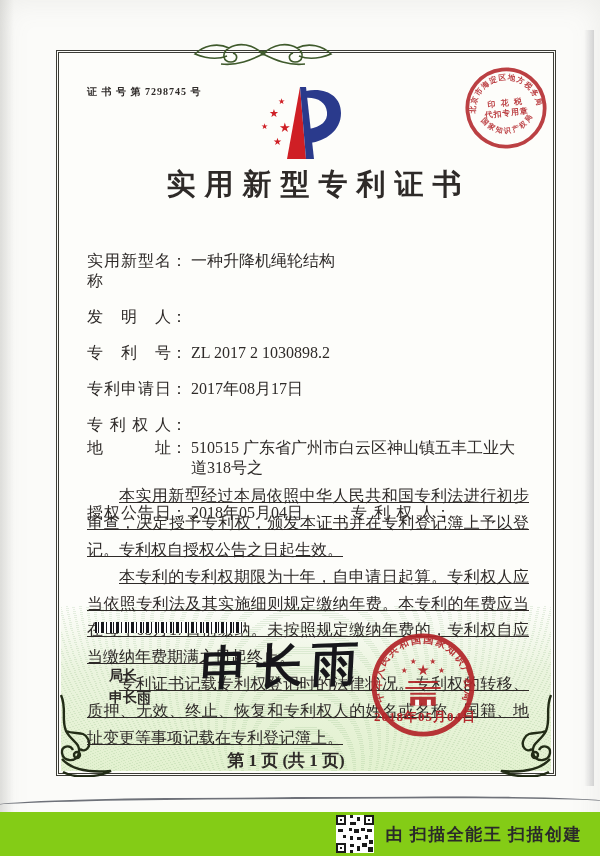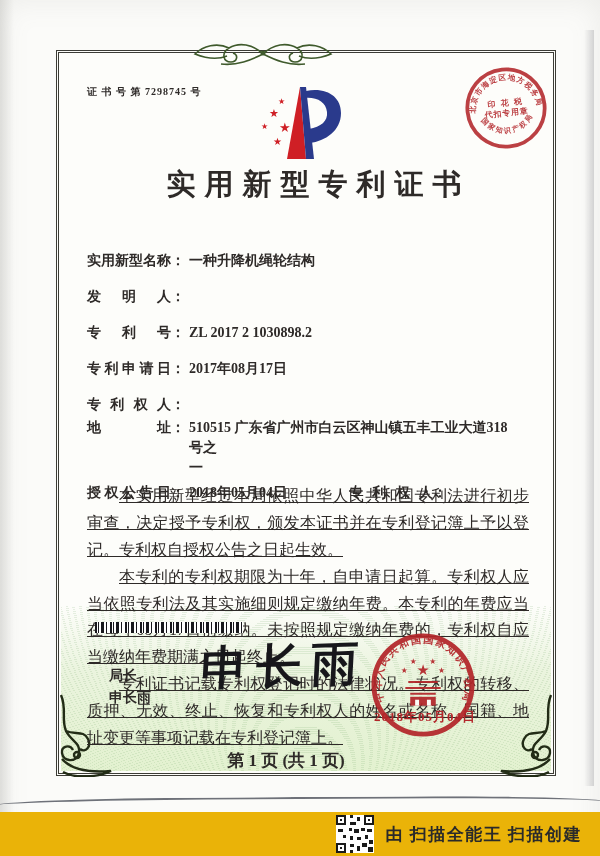--- a/index.html
+++ b/index.html
@@ -21,21 +21,21 @@
   .top-ornament{position:absolute;left:128px;top:-15px;width:152px;height:32px;z-index:2;}
   .corner-orn{position:absolute;bottom:-4px;width:64px;height:84px;z-index:1;}
   .corner-orn.l{left:-6px;}
   .corner-orn.r{right:-6px;transform:scaleX(-1);}
 
   
   .cert-no{position:absolute;left:28px;top:32px;font-size:10px;font-weight:700;letter-spacing:1px;z-index:2;}
   .logo{position:absolute;left:194px;top:30px;width:100px;height:80px;z-index:2;}
   .title{position:absolute;left:16px;right:0;top:112px;text-align:center;font-size:29px;font-weight:700;
          letter-spacing:9px;text-indent:9px;z-index:2;}
-  .fields{position:absolute;left:28px;right:36px;top:198px;font-size:14px;font-weight:700;z-index:2;}
+  .fields{position:absolute;left:28px;right:36px;top:198px;font-size:16px;font-weight:400;z-index:2;}
   .frow{display:flex;align-items:flex-start;line-height:20px;margin-bottom:16px;}
   .lbl{display:inline-block;width:84px;text-align:justify;text-align-last:justify;flex:0 0 84px;}
   .colon{flex:0 0 auto;margin-right:4px;}
   .fld-val{white-space:pre-line;}
   .row-addr{margin-top:-13px;}
   .row-grant{margin-top:-11px;}
   .grant-val{width:146px;flex:0 0 146px;}
   .gap16{flex:0 0 14px;}
   .body-text{position:absolute;left:28px;right:24px;top:430px;font-size:16px;line-height:1.68;z-index:2;
              text-align:justify;font-weight:500;text-decoration:underline;}
@@ -52,21 +52,21 @@
              font-size:13px;font-weight:700;color:#b3262a;letter-spacing:1px;}
   .page-info{position:absolute;left:0;right:40px;top:696px;text-align:center;font-size:17px;
              font-weight:600;z-index:2;}
   .tax-stamp{position:absolute;left:405px;top:13px;width:84px;height:84px;z-index:3;opacity:.88;
              transform:rotate(-6deg);}
 
   
   .paper-edge{position:absolute;left:-8px;width:616px;top:797px;height:12px;
               border-top:2px solid #565a63;border-radius:50% / 10px;transform:rotate(-.35deg);opacity:.85;}
   .scan-footer{position:absolute;left:0;right:0;top:812px;height:44px;display:flex;align-items:center;
-               justify-content:flex-end;padding-right:18px;gap:12px;background:#eab308;}
+               justify-content:flex-end;padding-right:18px;gap:12px;background:#84cc16;}
   .qr{width:38px;height:38px;}
   .scan-text{font-size:17px;font-weight:600;color:#2a2a2a;letter-spacing:1.5px;}
 </style>
 </head>
 <body>
 
 <div class="canvas">
   <div class="left-shade"></div>
   <div class="edge-shade"></div>
 

